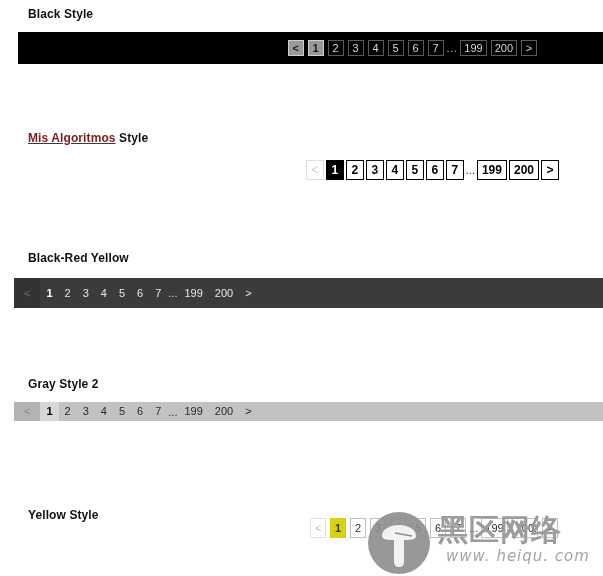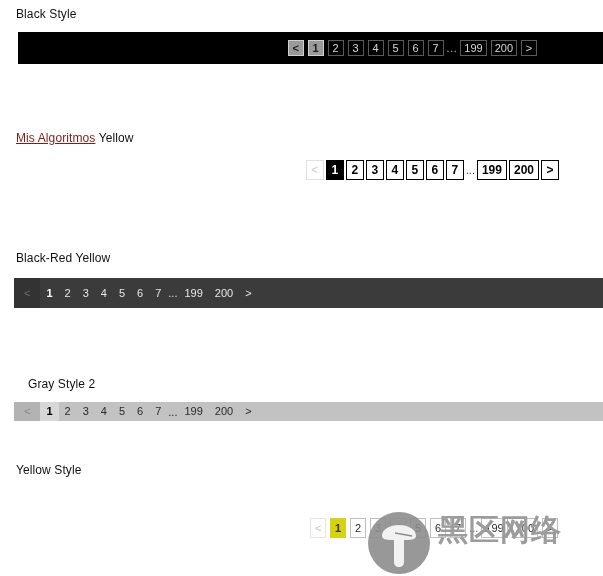--- a/index.html
+++ b/index.html
@@ -15,22 +15,23 @@
     font-family: "Liberation Sans", sans-serif;
     font-size: 12px;
     color: #000000;
     -webkit-font-smoothing: none;
   }
 
   .section-title {
     font-size: 12px;
     color: #111111;
     line-height: 14px;
-    padding-left: 16px;
+    padding-left: 28px;
     letter-spacing: 0.1px;
+    font-weight: bold;
   }
   .section-title a {
     color: #7f1d1d;
     text-decoration: underline;
   }
 
   
   .bar {
     box-sizing: border-box;
     display: flex;
@@ -222,22 +223,22 @@
   #bar-yellow .dots {
     color: #555555;
     font-size: 11px;
     padding: 0 1px;
   }
 
   
   #t1 { position: absolute; left: 0; top: 7px; }
   #t2 { position: absolute; left: 0; top: 131px; }
   #t3 { position: absolute; left: 0; top: 251px; }
-  #t4 { position: absolute; left: 12px; top: 377px; }
-  #t5 { position: absolute; left: 0; top: 463px; }
+  #t4 { position: absolute; left: 0; top: 377px; }
+  #t5 { position: absolute; left: 0; top: 508px; }
 
   
   #watermark {
     position: absolute;
     left: 360px;
     top: 508px;
     width: 243px;
     height: 68px;
     pointer-events: none;
   }
@@ -281,21 +282,21 @@
     letter-spacing: 1px;
     white-space: nowrap;
     font-family: "DejaVu Sans", sans-serif;
   }
 </style>
 </head>
 <body>
 
 <div id="t1" class="section-title"><span>Black Style</span></div>
 
-<div id="t2" class="section-title"><a href="#">Mis Algoritmos</a><span> Yellow</span></div>
+<div id="t2" class="section-title"><a href="#">Mis Algoritmos</a><span> Style</span></div>
 
 <div id="t3" class="section-title"><span>Black-Red Yellow</span></div>
 
 <div id="t4" class="section-title"><span>Gray Style 2</span></div>
 
 <div id="t5" class="section-title"><span>Yellow Style</span></div>
 
 <div id="bar-black" class="bar">
   <span class="pg active">&lt;</span>
   <span class="pg active">1</span>
@@ -371,13 +372,14 @@
   <span class="pg">&gt;</span>
 </div>
 
 <div id="watermark">
   <div id="wm-circle"></div>
   <svg id="wm-glyph" viewBox="0 0 62 62">
     <path d="M14 24 C14 17 22 13 31 13 C40 13 48 17 48 24 C48 27 44 28 38 28 L36 28 L36 50 C36 53 34 55 31 55 C28 55 26 53 26 50 L26 28 L24 28 C18 28 14 27 14 24 Z" fill="#f2f2f2"></path>
     <path d="M27 21 L44 24" stroke="#8d8d8d" stroke-width="1.6" fill="none"></path>
   </svg>
   <div id="wm-cn">黑区网络</div>
+  <div id="wm-url">www. heiqu. com</div>
 </div>
 
 </body></html>

